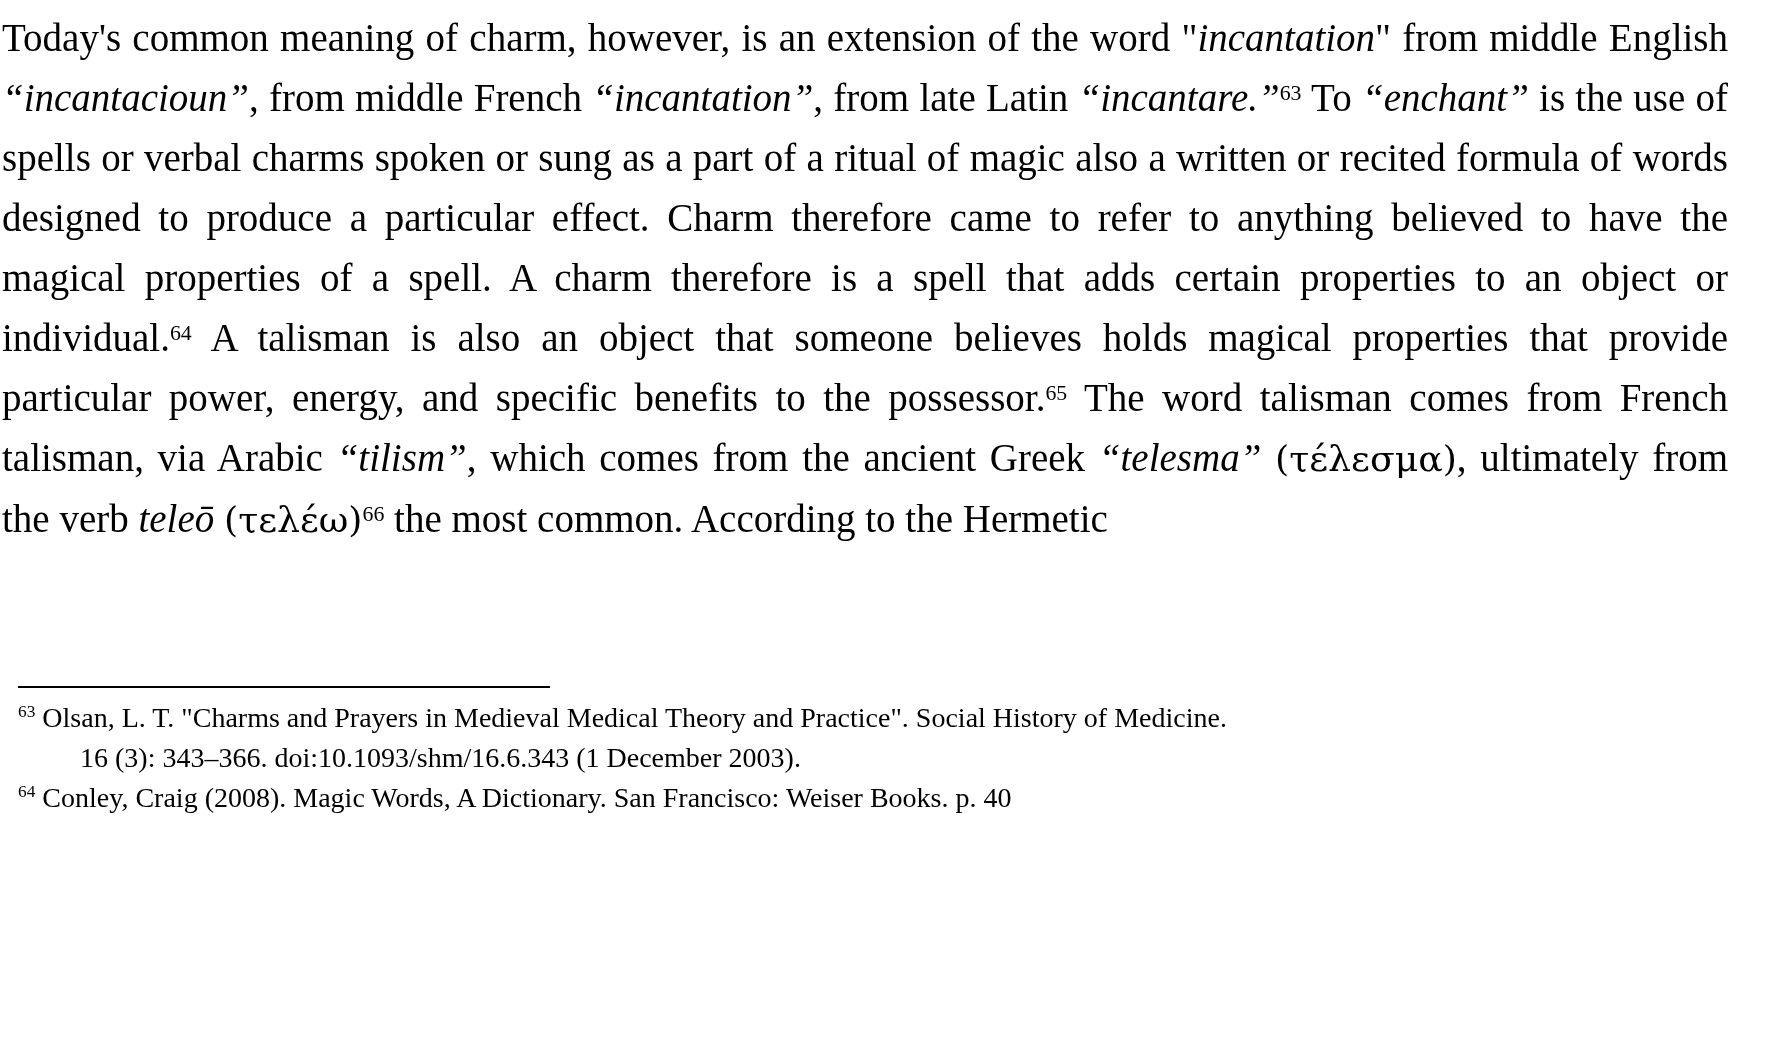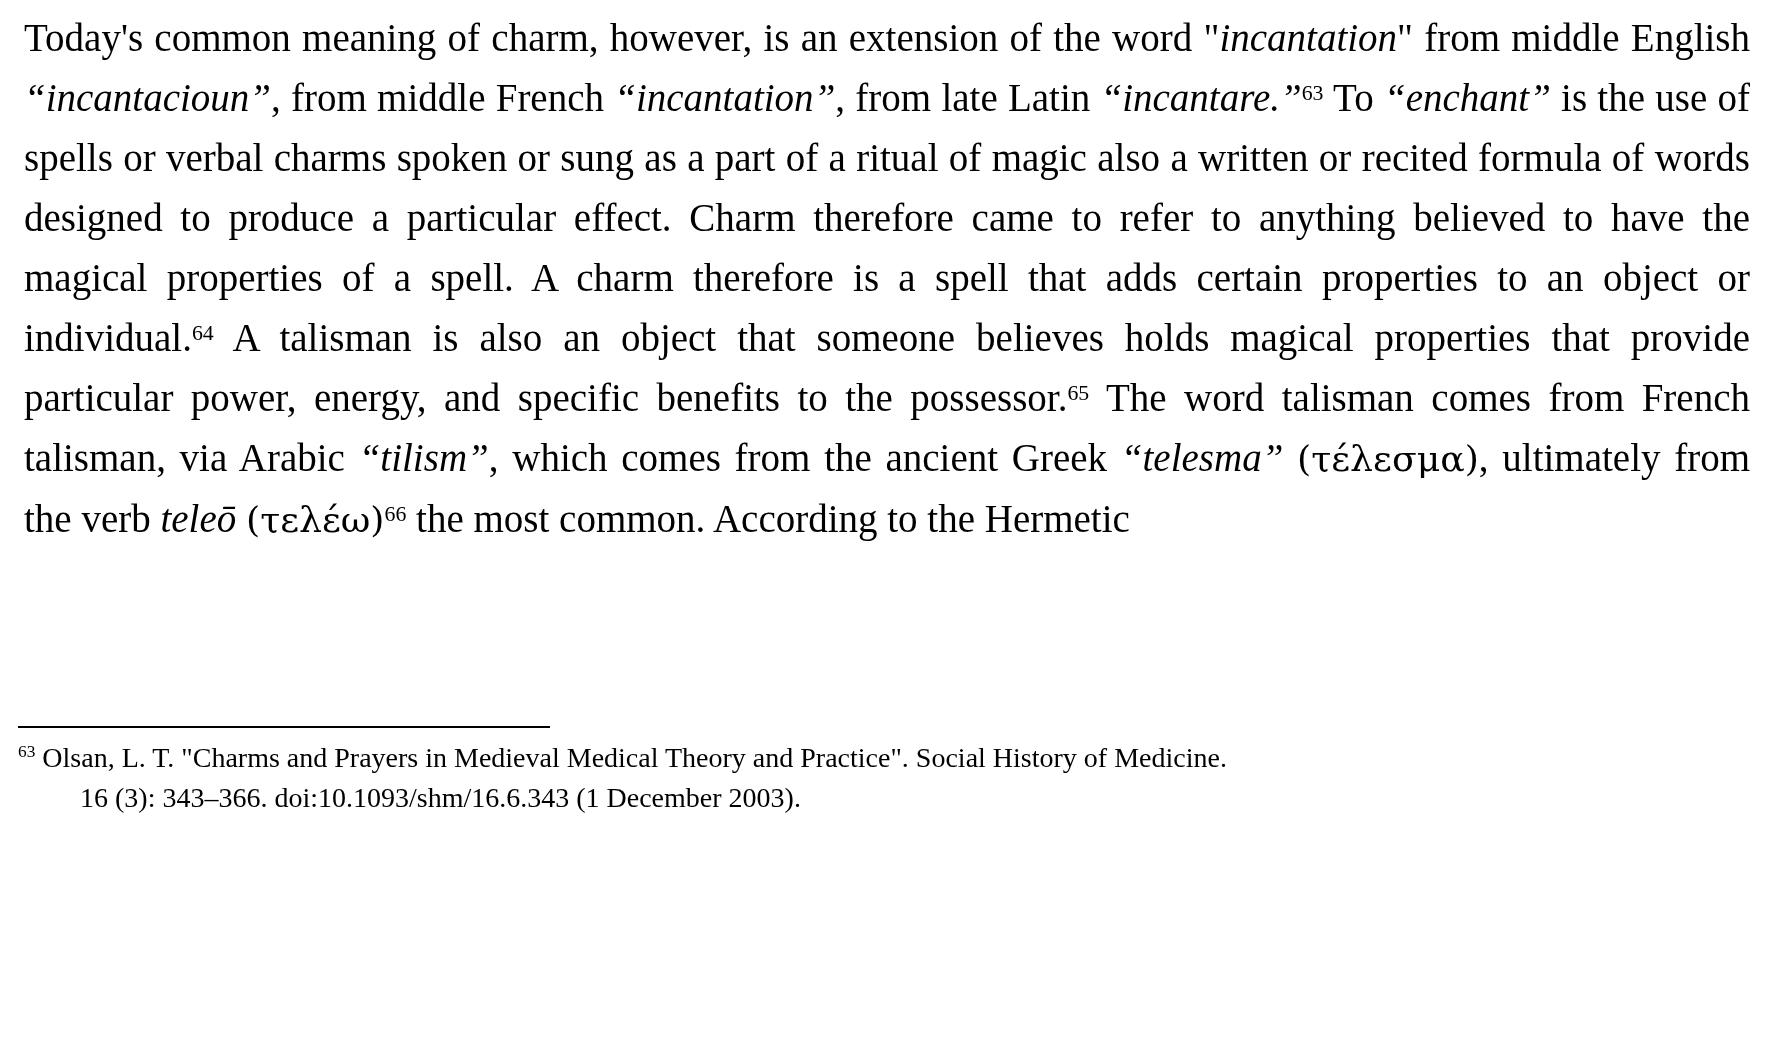--- a/index.html
+++ b/index.html
@@ -12,21 +12,21 @@
     height: 1048px;
     overflow: hidden;
     font-family: "Liberation Serif", serif;
     color: #000000;
   }
   .page {
     position: relative;
     width: 1782px;
     height: 832px;
     box-sizing: border-box;
-    padding: 8px 40px 0 24px;
+    padding: 8px 40px 0 2px;
   }
   .body-text {
     font-family: "Liberation Serif", serif;
     font-size: 39px;
     line-height: 60px;
     text-align: justify;
     text-justify: inter-word;
     letter-spacing: 0px;
     margin: 0;
     padding: 0;
@@ -82,15 +82,16 @@
 
 <div class="page">
 
   <p class="body-text"><span>Today's common meaning of charm, however, is an extension of the word "</span><span class="it">incantation</span><span>" from middle English </span><span class="it">“<span>incantacioun</span>”</span><span>, from middle French </span><span class="it">“<span>incantation</span>”</span><span>, from late Latin </span><span class="it">“<span>incantare.</span>”</span><sup>63</sup><span> To </span><span class="it">“<span>enchant</span>”</span><span> is the use of spells or verbal charms spoken or sung as a part of a ritual of magic also a written or recited formula of words designed to produce a particular effect. Charm therefore came to refer to anything believed to have the magical properties of a spell. A charm therefore is a spell that adds certain properties to an object or individual.</span><sup>64</sup><span> A talisman is also an object that someone believes holds magical properties that provide particular power, energy, and specific benefits to the possessor.</span><sup>65</sup><span> The word talisman comes from French talisman, via Arabic </span><span class="it">“<span>tilism</span>”</span><span>, which comes from the ancient Greek </span><span class="it">“<span>telesma</span>”</span> <span class="greek">(τέλεσμα)</span><span>, ultimately from the verb </span><span class="it">teleō</span> <span class="greek">(τελέω)</span><sup>66</sup><span> the most common. According to the Hermetic</span></p>
 
   <div class="footnote-area">
     <div class="footnote-rule"></div>
 
     <p class="footnote"><span class="fn-num">63</span> <span>Olsan, L. T. "Charms and Prayers in Medieval Medical Theory and Practice". Social History of Medicine.</span><span class="cont">16 (3): 343–366. doi:10.1093/shm/16.6.343 (1 December 2003).</span></p>
 
+    <p class="footnote"><span class="fn-num">64</span> <span>Conley, Craig (2008). Magic Words, A Dictionary. San Francisco: Weiser Books. p. 40</span></p>
   </div>
 
 </div>
 
 </body></html>

